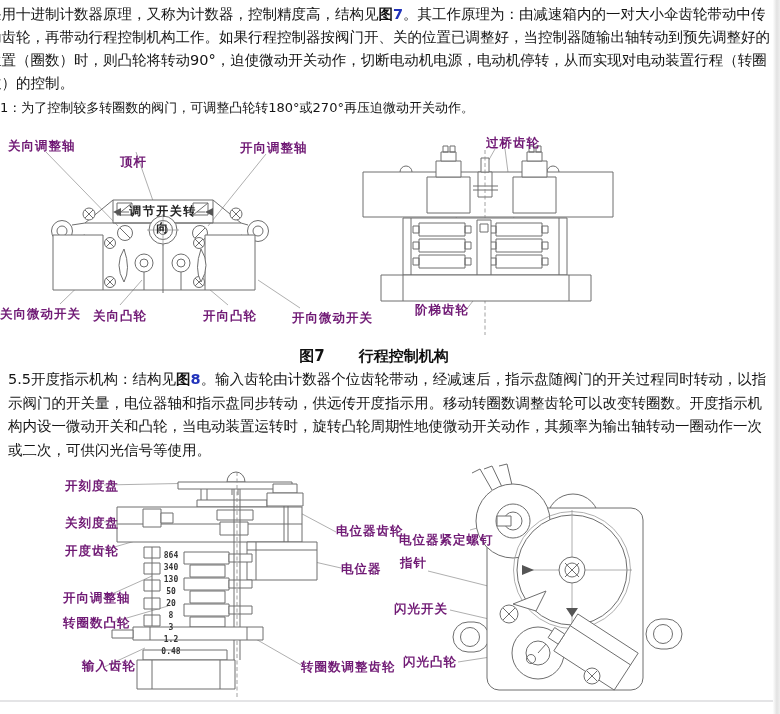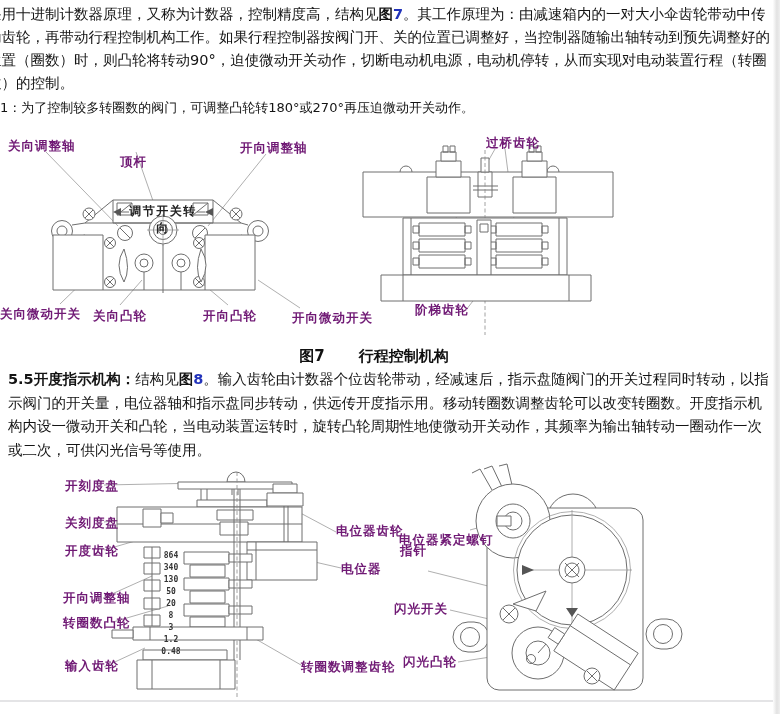--- a/index.html
+++ b/index.html
@@ -8,21 +8,21 @@
   .page{position:relative;width:780px;height:714px;overflow:hidden;background:#fff;}
 
   
   .para1{position:absolute;top:3px;left:-13px;width:830px;}
   .para1 .tline{white-space:nowrap;font-size:14.5px;line-height:23px;height:23px;color:#141414;}
   .para1 .noteline{white-space:nowrap;font-size:13px;line-height:20px;margin-top:3px;color:#141414;}
   .figref-a{font-weight:700;color:#141414;}
   .figref-b{font-weight:700;color:#2233bb;}
 
   .para2{position:absolute;top:368px;left:8px;width:764px;font-size:14.5px;line-height:23.5px;color:#141414;}
-  .bold{font-weight:700;}
+  .bold{font-weight:400;}
 
   
   .caption{position:absolute;top:347px;left:0;width:780px;text-align:center;transform:translateX(-16px);
            font-size:15px;font-weight:700;color:#111;}
   .caption .cap-no{margin-right:34px;margin-top:13px;}
 
   
   .figrow{position:absolute;left:0;width:780px;}
   #fig7row{top:130px;height:215px;}
   #fig8row{top:462px;height:240px;}
@@ -306,25 +306,25 @@
       </g>
       <circle class="sw" cx="592" cy="214" r="8"></circle>
         <path class="s" d="M587,209 L597,219 M597,209 L587,219"></path>
     </svg>
 
     <div class="lbl" style="left:65px;top:16px">开刻度盘</div>
     <div class="lbl" style="left:65px;top:53px">关刻度盘</div>
     <div class="lbl" style="left:65px;top:81px">开度齿轮</div>
     <div class="lbl" style="left:63px;top:128px">开向调整轴</div>
     <div class="lbl" style="left:63px;top:153px">转圈数凸轮</div>
-    <div class="lbl" style="left:65px;top:196px">输入齿轮</div>
+    <div class="lbl" style="left:82px;top:196px">输入齿轮</div>
     <div class="lbl" style="left:336px;top:61px">电位器齿轮</div>
     <div class="lbl" style="left:341px;top:99px">电位器</div>
     <div class="lbl" style="left:301px;top:197px">转圈数调整齿轮</div>
     <div class="lbl" style="left:399px;top:70px">电位器紧定螺钉</div>
-    <div class="lbl" style="left:400px;top:81px">指针</div>
+    <div class="lbl" style="left:400px;top:93px">指针</div>
     <div class="lbl" style="left:394px;top:139px">闪光开关</div>
     <div class="lbl" style="left:403px;top:192px">闪光凸轮</div>
   </div>
 
   <div class="divider"></div>
   <div class="scrollstrip"></div>
 </div>
 
 </body></html>

